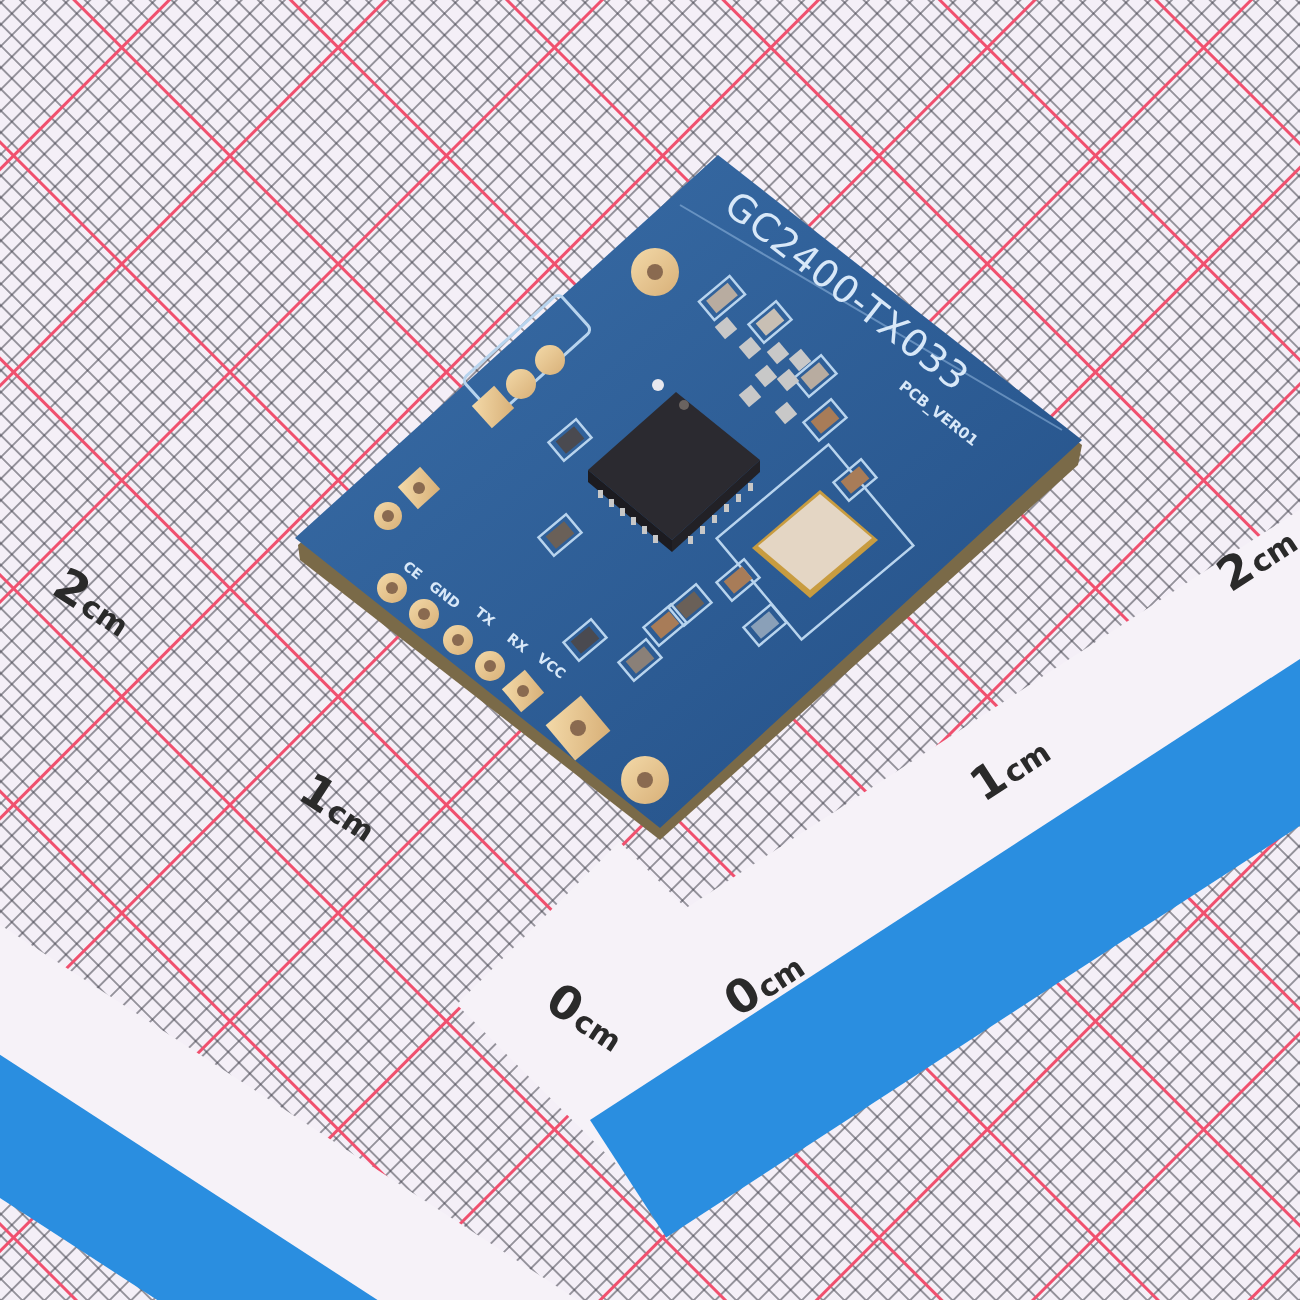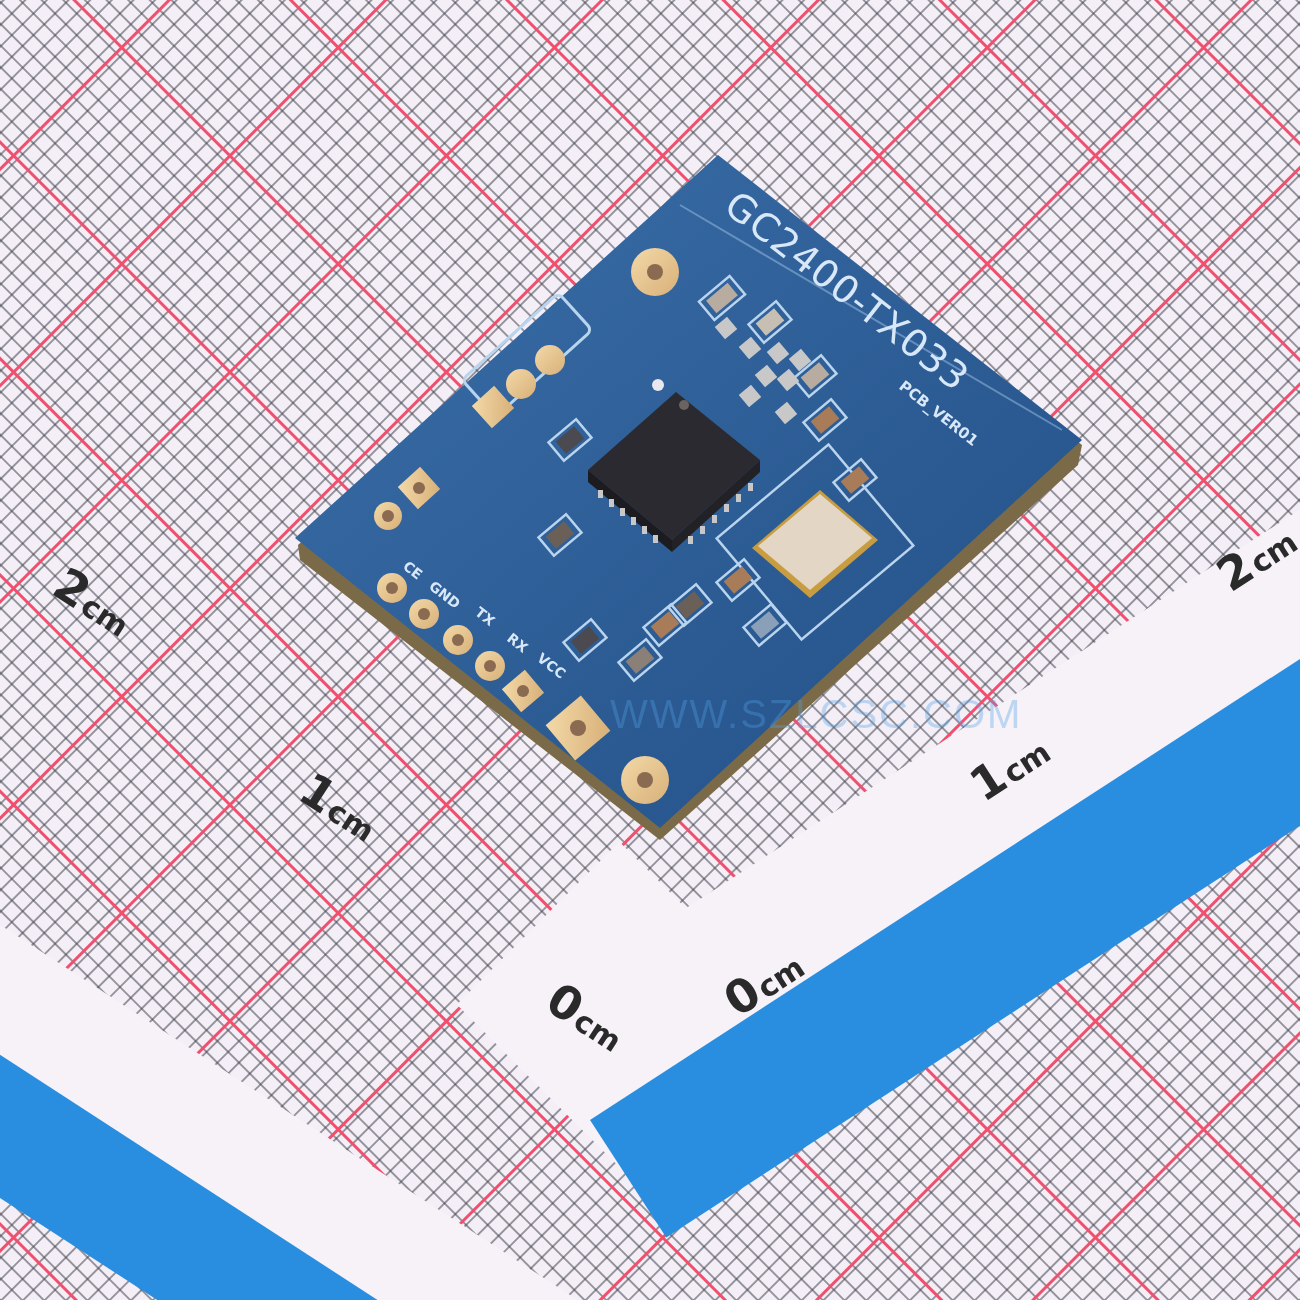--- a/index.html
+++ b/index.html
@@ -226,17 +226,14 @@
       <rect x="758" y="368" width="16" height="16" fill="#c8c8c8" transform="rotate(-40 766 376)"></rect>
       <rect x="780" y="372" width="16" height="16" fill="#c8c8c8" transform="rotate(-40 788 380)"></rect>
       <rect x="742" y="388" width="16" height="16" fill="#c8c8c8" transform="rotate(-40 750 396)"></rect>
       <rect x="778" y="405" width="16" height="16" fill="#c8c8c8" transform="rotate(-40 786 413)"></rect>
     </g>
 
     <text x="722" y="210" fill="#d8e8f8" font-family="DejaVu Sans, sans-serif" font-size="38" letter-spacing="1" transform="rotate(38 722 210)">GC2400-TX033</text>
     <text x="898" y="388" fill="#d8e8f8" font-family="DejaVu Sans, sans-serif" font-size="15" font-weight="bold" transform="rotate(38 898 388)">PCB_VER01</text>
   </svg>
 
-  <div class="watermark" style="left:610px;top:692px;font-size:40px;letter-spacing:2px;">
-    <span>WWW.SZLCSC.COM</span>
-  </div>
 
 </div>
 
 </body></html>

